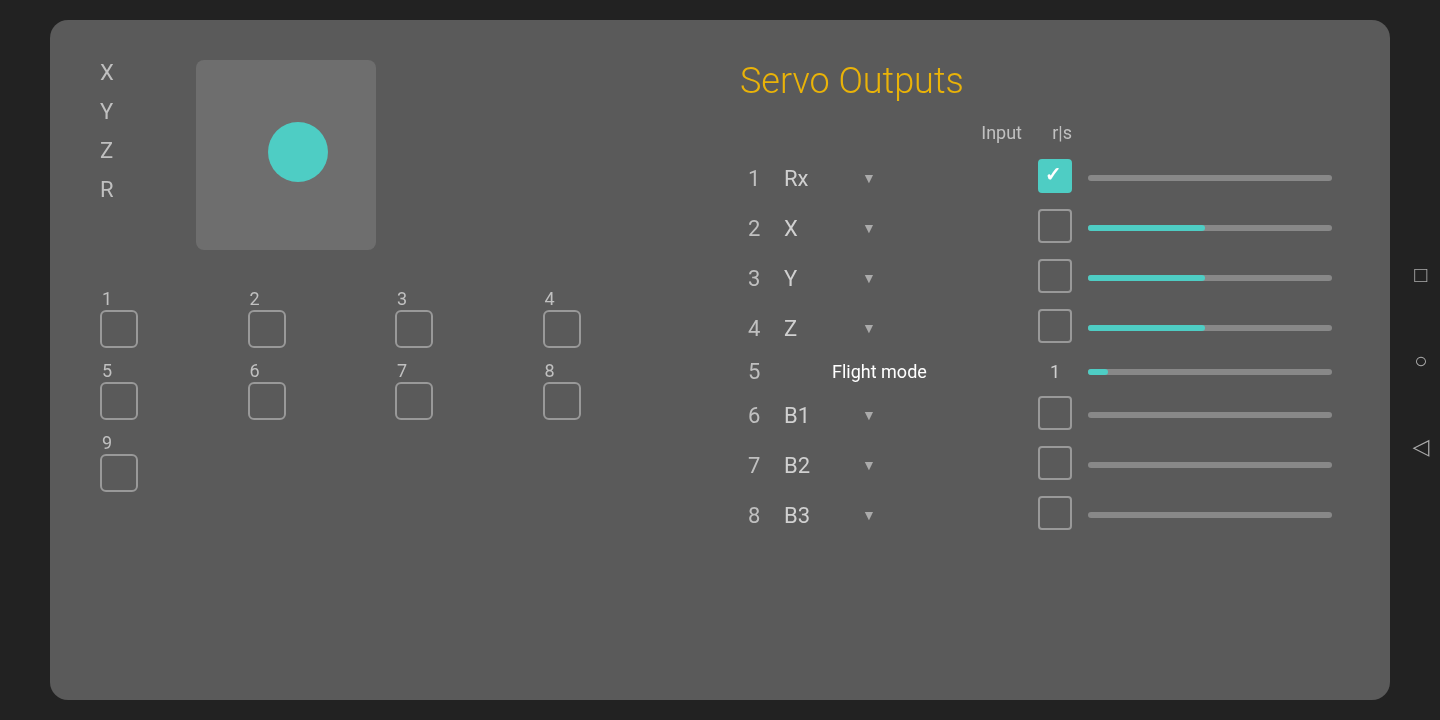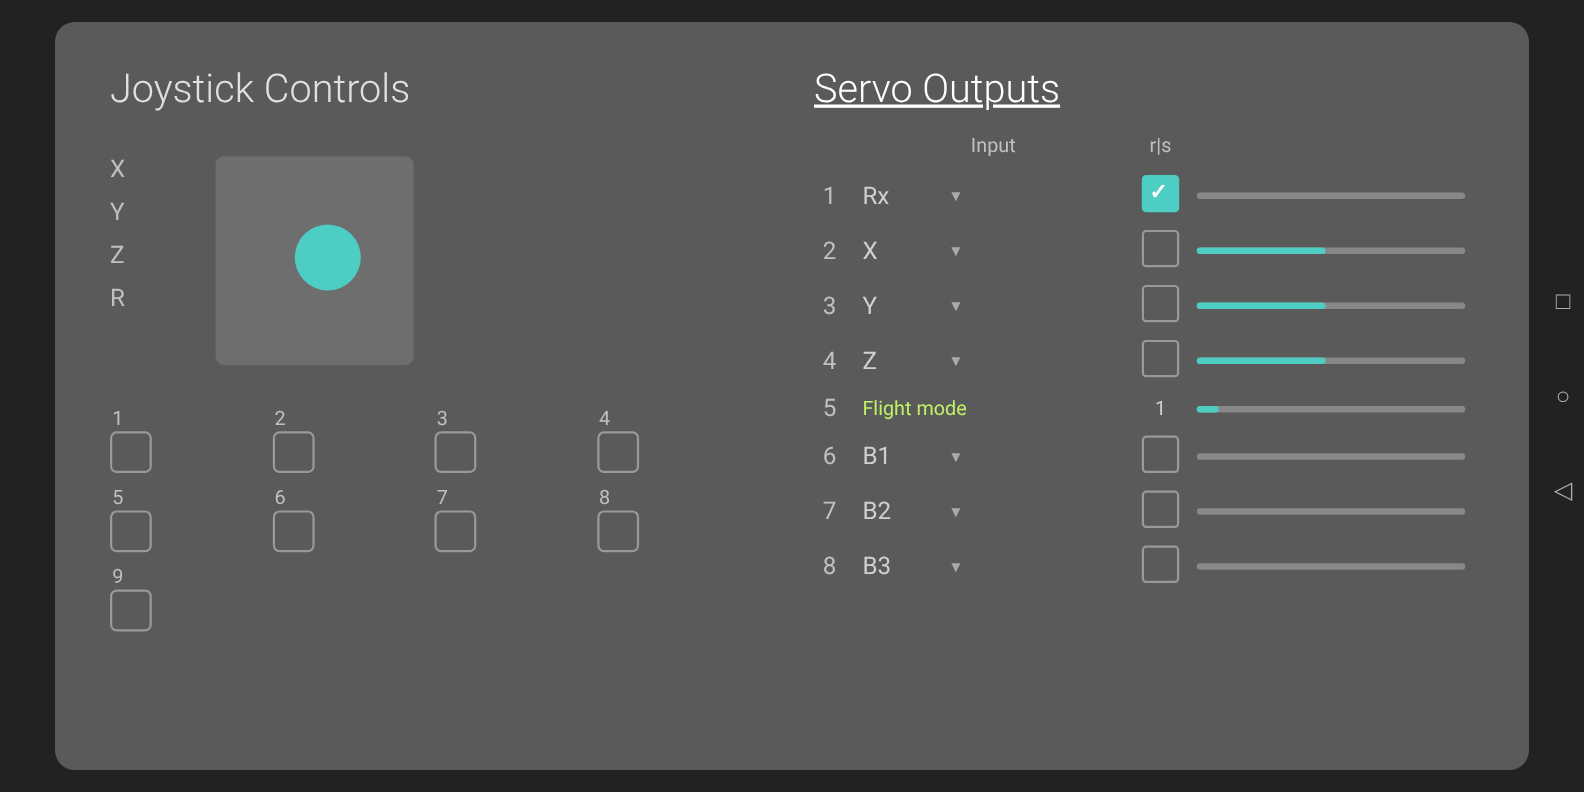--- a/index.html
+++ b/index.html
@@ -138,35 +138,34 @@
     }
 
     
     .right-panel {
       flex: 1;
       display: flex;
       flex-direction: column;
       gap: 0;
     }
     .servo-title {
-      color: #ffffff;
+      color: #eab308;
       font-size: 36px;
       font-weight: 300;
       margin-bottom: 16px;
-      text-decoration: underline;
     }
     .servo-table {
       width: 100%;
       border-collapse: collapse;
     }
     .servo-table th {
       color: #c0c0c0;
       font-size: 18px;
       font-weight: 400;
-      text-align: center;
+      text-align: right;
       padding: 4px 8px 10px 8px;
     }
     .servo-table th.col-rls {
     }
     .servo-table td {
       padding: 6px 8px;
       vertical-align: middle;
     }
     .row-num {
       color: #c0c0c0;
@@ -223,38 +222,38 @@
     }
     .servo-fill {
       height: 100%;
       background: #4ecdc4;
       border-radius: 3px;
     }
     .slider-cell {
       width: 260px;
     }
     .flight-mode-label {
-      color: #bef264;
+      color: #ffffff;
       font-size: 18px;
+      margin-left: 48px;
     }
     .flight-mode-val {
       color: #d0d0d0;
       font-size: 18px;
       text-align: center;
       width: 36px;
     }
   </style>
 </head>
 <body>
 
 <div class="screen-wrapper">
   <div class="main-panel">
 
     <div class="left-panel">
-      <div class="panel-title">Joystick Controls</div>
 
       <div class="joystick-area">
         <div class="axes-section" id="axes-container">
             <div class="axis-row">
     <span class="axis-label">X</span>
     <div class="axis-track">
       <div class="axis-fill" style="width:48%"></div>
     </div>
   </div>
             <div class="axis-row">

